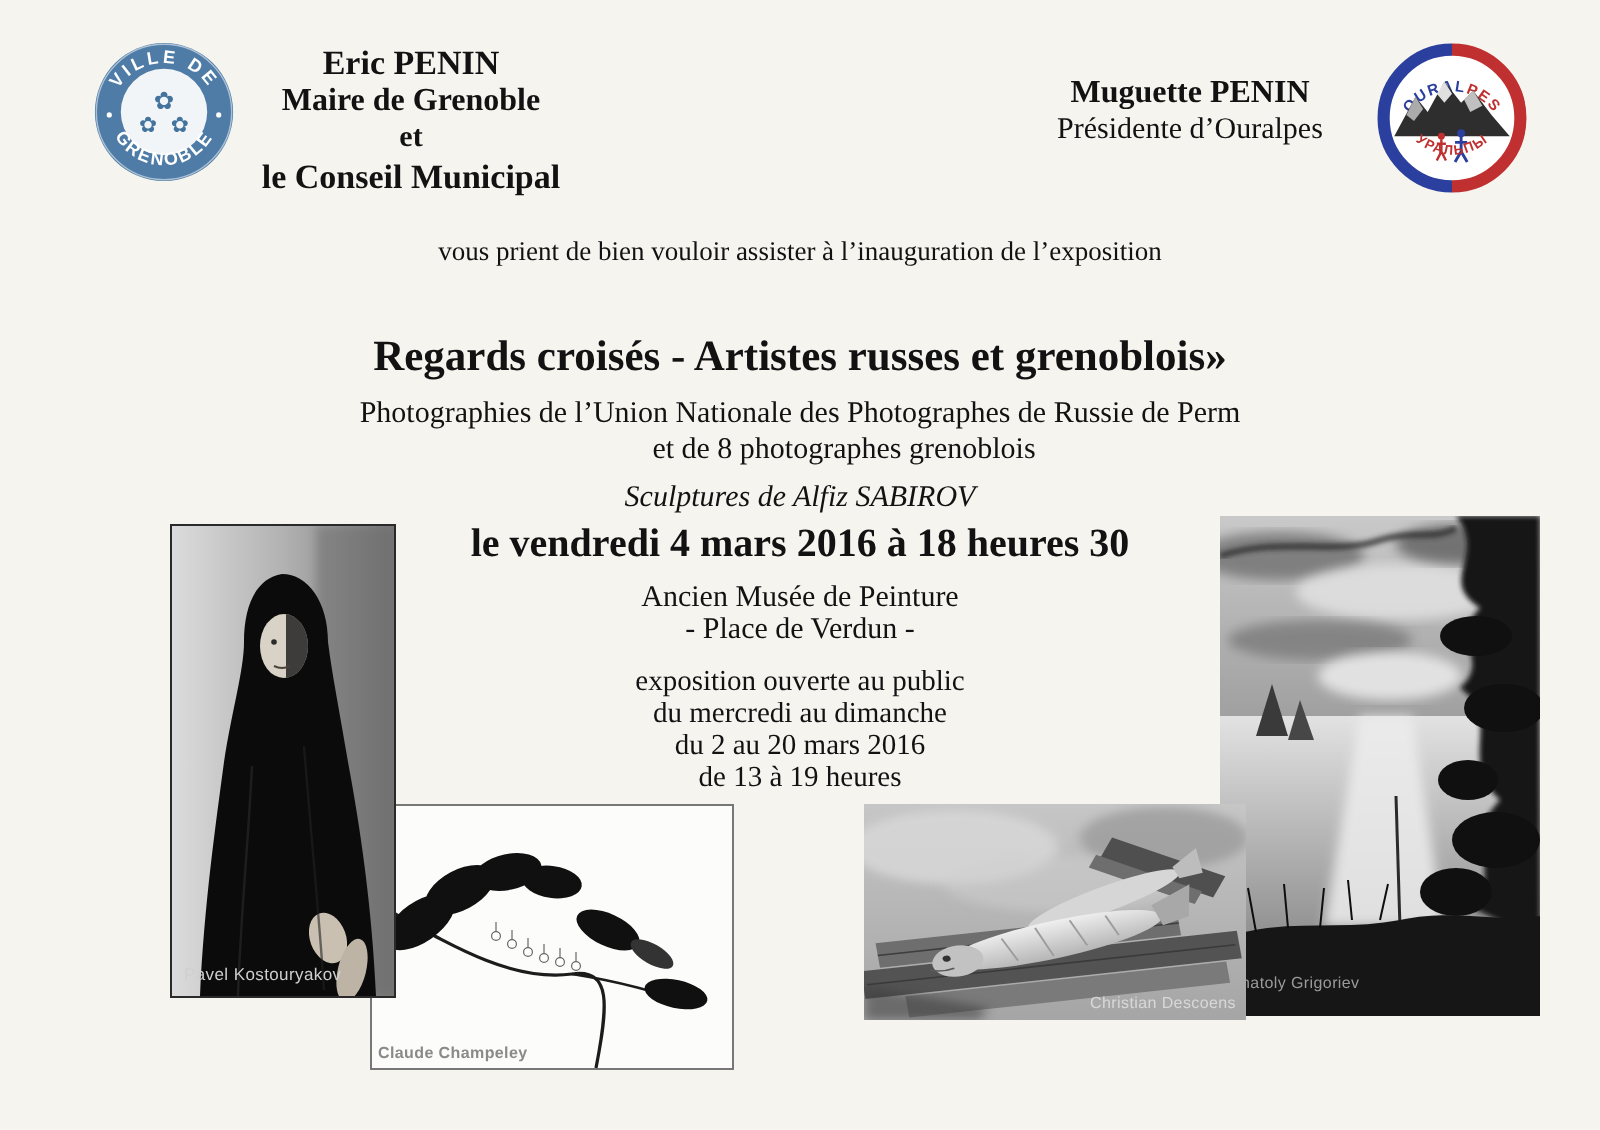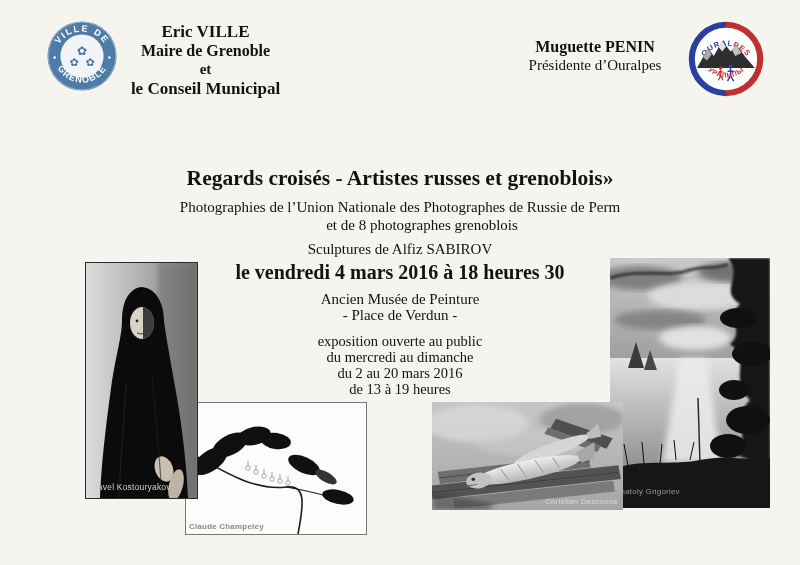--- a/index.html
+++ b/index.html
@@ -20,21 +20,21 @@
   .block-right .l1{font-size:16px;font-weight:bold;}
   .block-right .l2{font-size:15px;}
   .logo-grenoble{left:46px;top:20px;width:72px;height:78px;}
   .logo-ouralpes{left:688px;top:21px;width:76px;height:78px;}
   
   .intro{top:118px;font-size:13.5px;}
   .title1{top:139px;font-size:21.5px;font-weight:bold;letter-spacing:.5px;}
   .title2{top:166px;font-size:21.5px;font-weight:bold;}
   .sub1{top:199px;font-size:15px;}
   .sub2{top:217px;font-size:15px;padding-left:44px;}
-  .sculpt{top:241px;font-size:15px;}
+  .sculpt{top:241px;font-size:15px;font-style:italic;}
   .date{top:261px;font-size:20px;font-weight:bold;}
   .venue1{top:291px;font-size:15px;}
   .venue2{top:307px;font-size:15px;}
   .open1{top:333px;font-size:14.5px;}
   .open2{top:349px;font-size:14.5px;}
   .open3{top:365px;font-size:14.5px;}
   .open4{top:381px;font-size:14.5px;}
   
   .photo{position:absolute;overflow:hidden;}
   .photo svg{display:block;width:100%;height:100%;}
@@ -73,21 +73,21 @@
       <circle cx="88" cy="52" r="1.8" fill="#ffffff"></circle>
       <g font-family="DejaVu Sans, sans-serif" fill="#44749e" text-anchor="middle">
         <text x="50" y="48" font-size="17">✿</text>
         <text x="39" y="64" font-size="15">✿</text>
         <text x="61" y="64" font-size="15">✿</text>
       </g>
     </svg>
   </div>
 
   <div class="abs block-left">
-    <div class="l1">Eric VILLE</div>
+    <div class="l1">Eric PENIN</div>
     <div class="l2">Maire de Grenoble</div>
     <div class="l3">et</div>
     <div class="l4">le Conseil Municipal</div>
   </div>
 
   <div class="abs block-right">
     <div class="l1">Muguette PENIN</div>
     <div class="l2">Présidente d’Ouralpes</div>
   </div>
 
@@ -116,20 +116,21 @@
         <path d="M43,64 L43,72 M40,67 L46,67 M43,72 L40,78 M43,72 L46,78" stroke="#c03030" stroke-width="1.6" fill="none"></path>
         <circle cx="56" cy="60" r="2.6" fill="#2b3f9e"></circle>
         <path d="M56,62 L56,72 M52,66 L60,66 M56,72 L52,79 M56,72 L60,79" stroke="#2b3f9e" stroke-width="1.9" fill="none"></path>
       </g>
       <text class="badge-text" font-size="9" letter-spacing="1" text-anchor="middle" fill="#c03030">
         <textPath href="#o-bot" startOffset="50%">УРАЛЬПЫ</textPath>
       </text>
     </svg>
   </div>
 
+  <div class="abs ctr intro">vous prient de bien vouloir assister à l’inauguration de l’exposition</div>
   <div class="abs ctr title2">Regards croisés - Artistes russes et grenoblois»</div>
   <div class="abs ctr sub1">Photographies de l’Union Nationale des Photographes de Russie de Perm</div>
   <div class="abs ctr sub2">et de 8 photographes grenoblois</div>
   <div class="abs ctr sculpt">Sculptures de Alfiz SABIROV</div>
   <div class="abs ctr date">le vendredi 4 mars 2016 à 18 heures 30</div>
   <div class="abs ctr venue1">Ancien Musée de Peinture</div>
   <div class="abs ctr venue2">- Place de Verdun -</div>
   <div class="abs ctr open1">exposition ouverte au public</div>
   <div class="abs ctr open2">du mercredi au dimanche</div>
   <div class="abs ctr open3">du 2 au 20 mars 2016</div>

